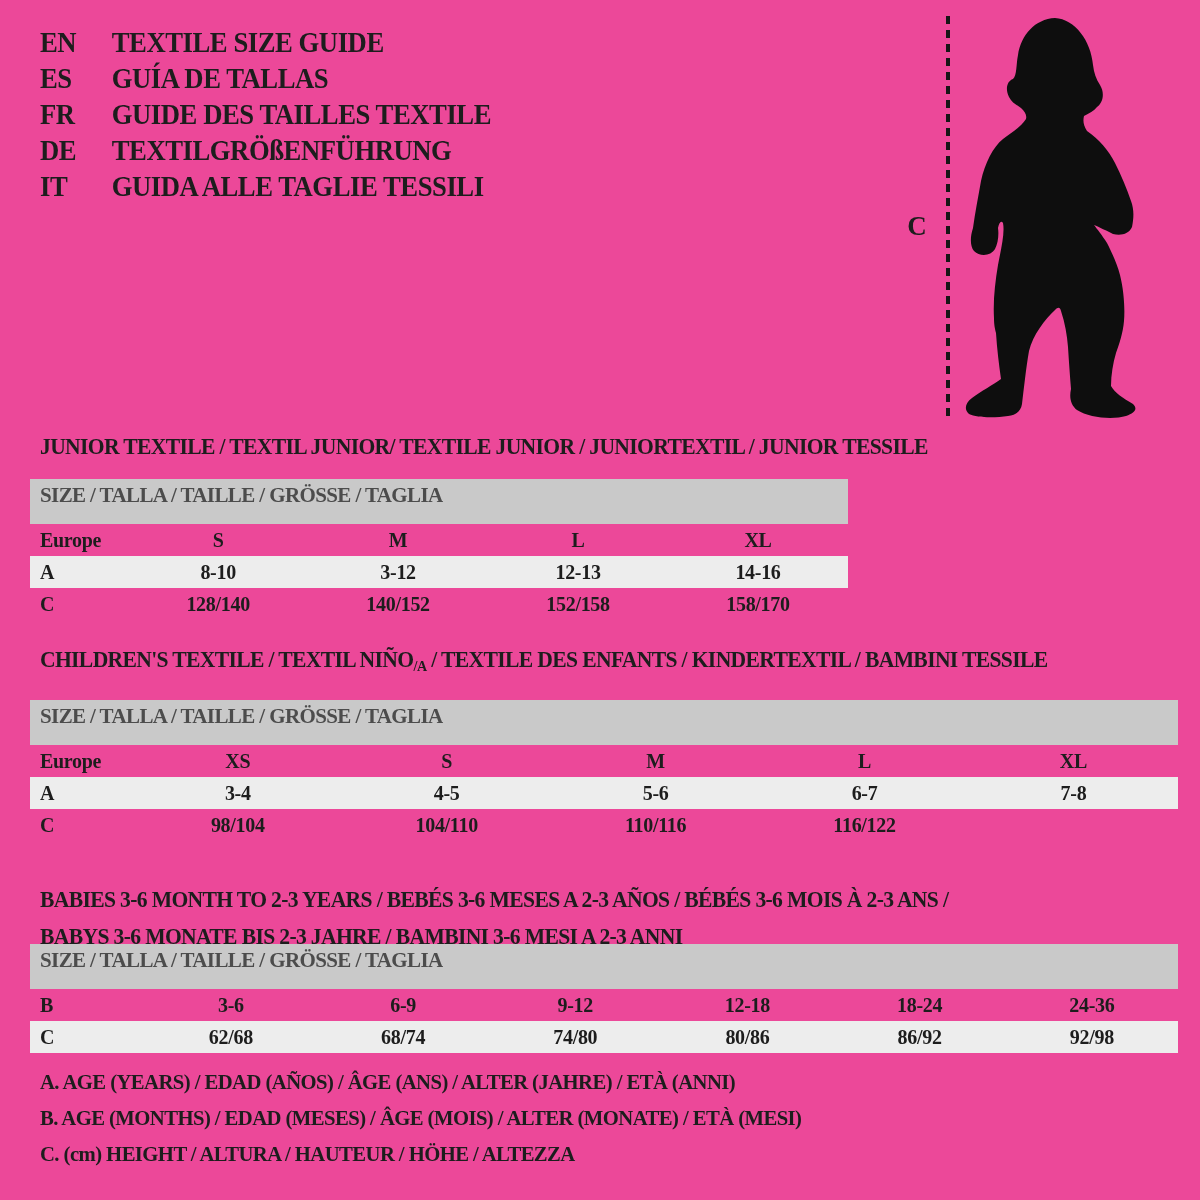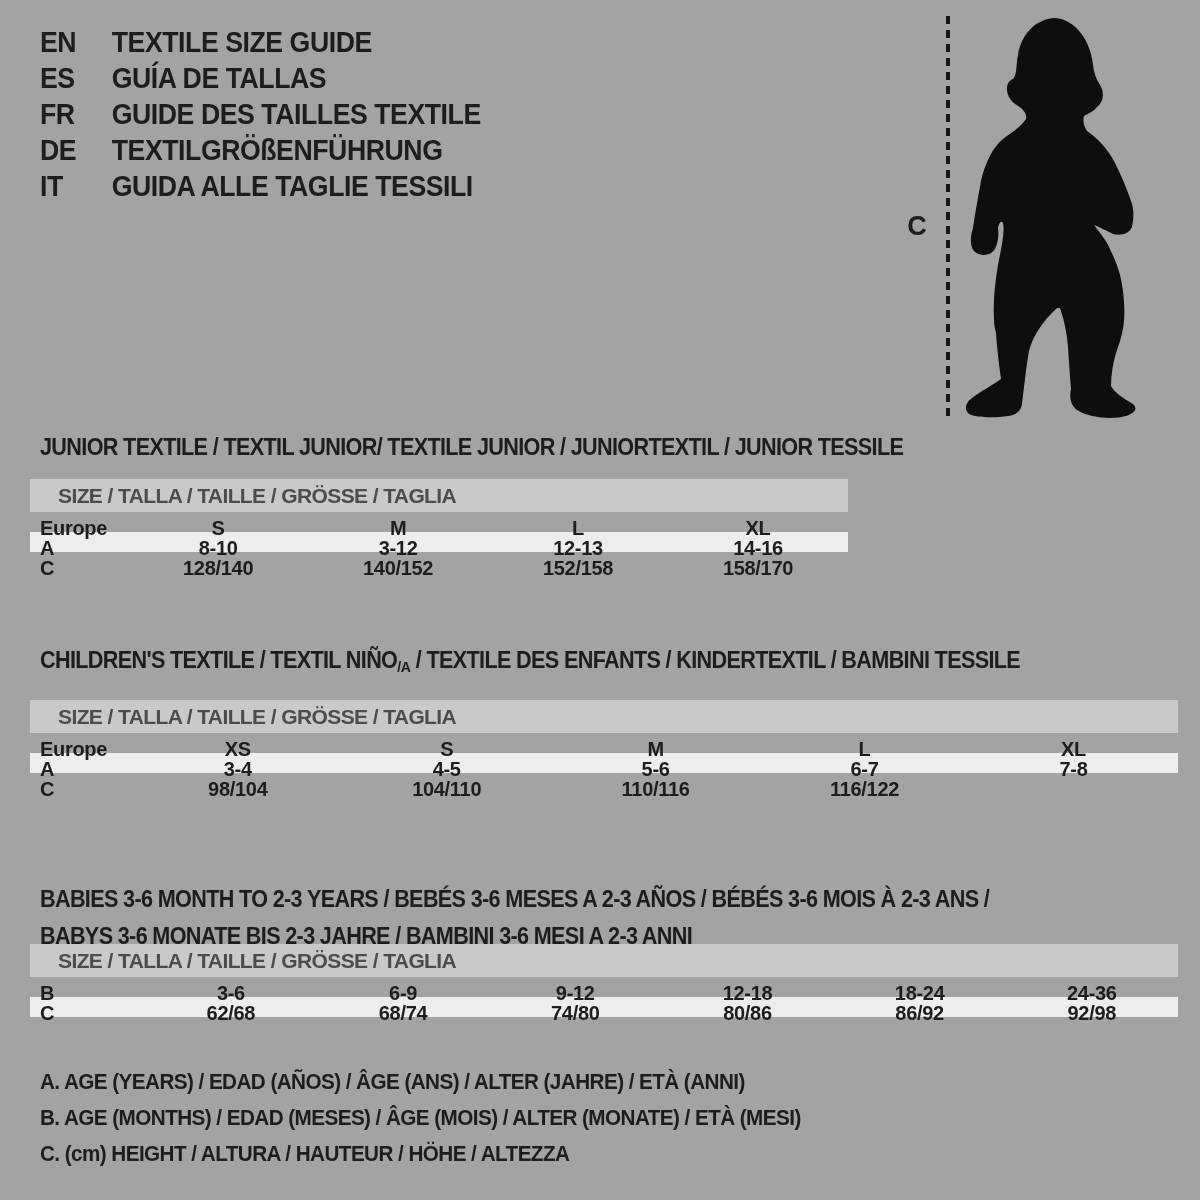--- a/index.html
+++ b/index.html
@@ -1,18 +1,18 @@
 <!DOCTYPE html>
 <html><head>
 <meta charset="utf-8">
 <style>
   html,body{margin:0;padding:0;background:#ffffff;}
   .page{
-    position:relative;width:1200px;height:1200px;background:#a3a3a3;
-    font-family:Liberation Sans, sans-serif;font-weight:bold;color:#1d1d1d;
+    position:relative;width:1200px;height:1200px;background:#ec4899;
+    font-family:Liberation Serif, serif;font-weight:bold;color:#1d1d1d;
     overflow:hidden;
   }
   
   .lang-list{position:absolute;left:40px;top:24px;transform:scaleX(0.92);transform-origin:0 0;}
   .lang-row{display:flex;height:36px;line-height:36px;font-size:29px;letter-spacing:-0.5px;white-space:nowrap;}
   .lang-code{width:78px;flex:0 0 78px;}
   
   .dash-line{position:absolute;left:946px;top:16px;width:4px;height:401px;
     background:repeating-linear-gradient(to bottom,#161616 0 8px,transparent 8px 14px);}
   .measure-label{position:absolute;left:900px;top:211px;width:34px;text-align:center;font-size:27px;}
@@ -22,23 +22,23 @@
     transform:scaleX(0.94);transform-origin:0 0;white-space:nowrap;}
   #junior-title{top:434px;}
   #children-title{top:647px;}
   #babies-title{top:881px;line-height:37px;}
   .sub{font-size:15px;vertical-align:-4px;letter-spacing:-0.5px;}
   
   .tbl{position:absolute;left:30px;}
   #junior-table{top:479px;width:818px;}
   #children-table{top:700px;width:1148px;}
   #babies-table{top:944px;width:1148px;}
-  .tbl-head{height:33px;line-height:33px;background:#c9c9c9;color:#4c4c4c;
-    font-size:21px;padding-left:28px;letter-spacing:-0.6px;white-space:nowrap;}
-  .tbl-row{display:grid;height:20px;line-height:33px;font-size:20px;}
+  .tbl-head{height:45px;line-height:33px;background:#c9c9c9;color:#4c4c4c;
+    font-size:21px;padding-left:10px;letter-spacing:-0.6px;white-space:nowrap;}
+  .tbl-row{display:grid;height:32px;line-height:33px;font-size:20px;}
   .cell{text-align:center;letter-spacing:-0.3px;}
   .cell.label{text-align:left;padding-left:10px;}
   .shaded{background:#ededed;}
   .cols-j{grid-template-columns:12% 22% 22% 22% 22%;}
   .cols-c{grid-template-columns:9% 18.2% 18.2% 18.2% 18.2% 18.2%;}
   .cols-b{grid-template-columns:10% 15% 15% 15% 15% 15% 15%;}
   
   .legend{position:absolute;left:40px;top:1064px;transform:scaleX(0.94);transform-origin:0 0;}
   .legend-line{height:36px;line-height:36px;font-size:22px;letter-spacing:-0.6px;white-space:nowrap;}
 </style>

